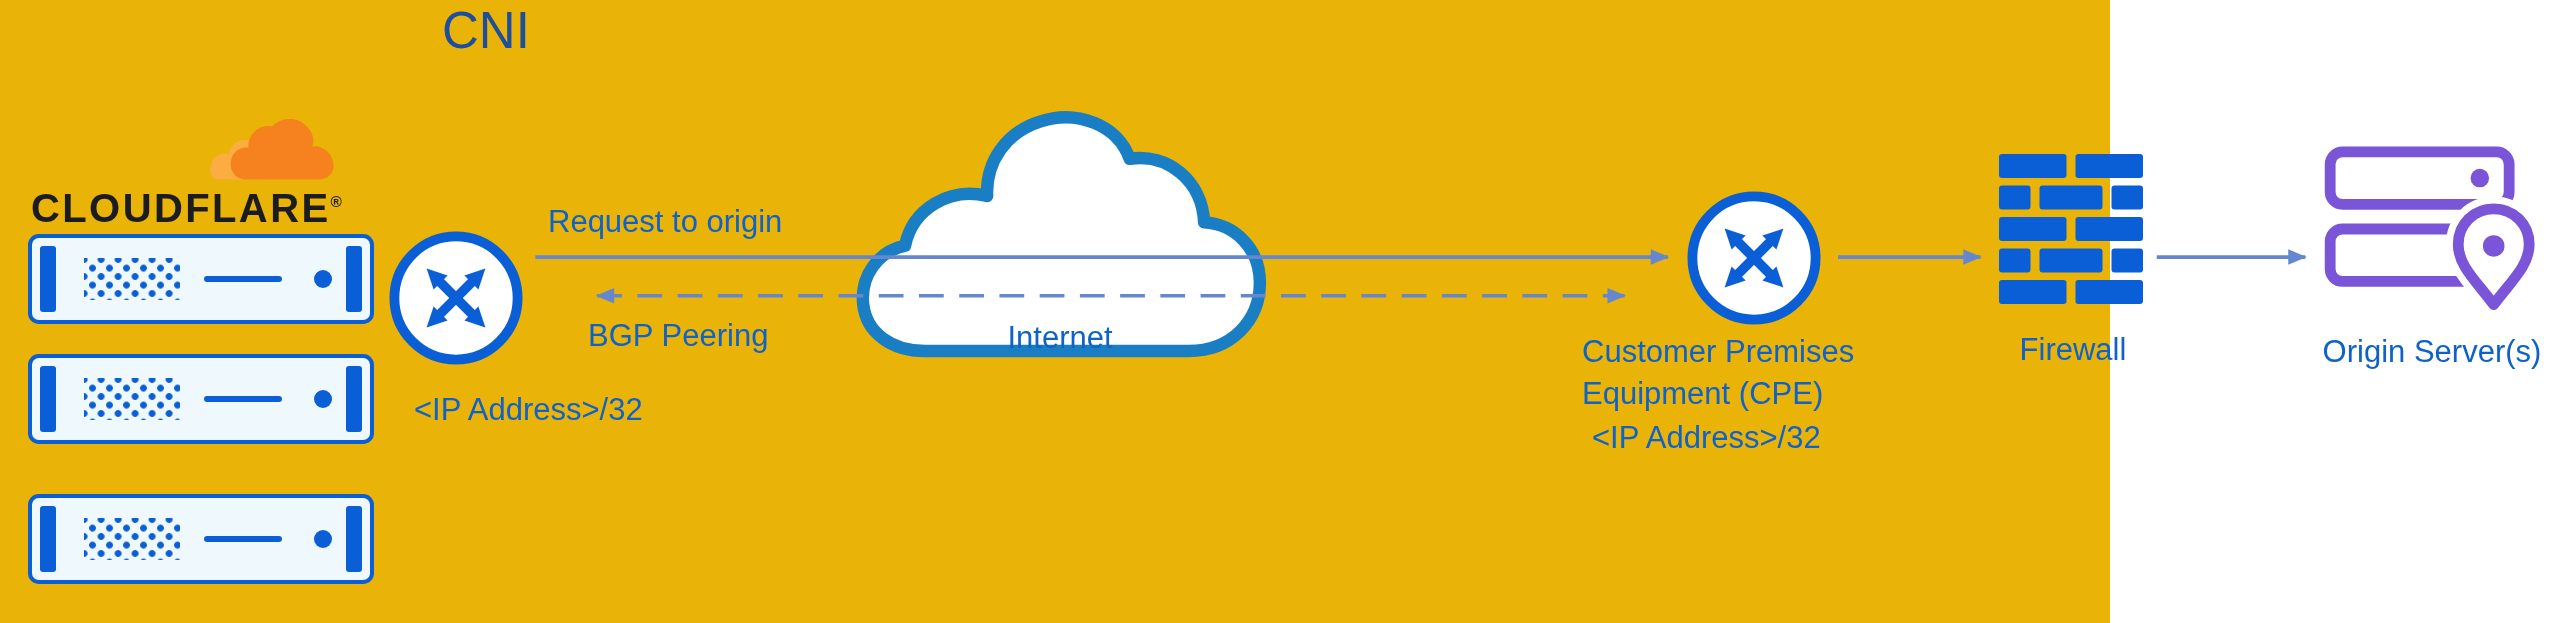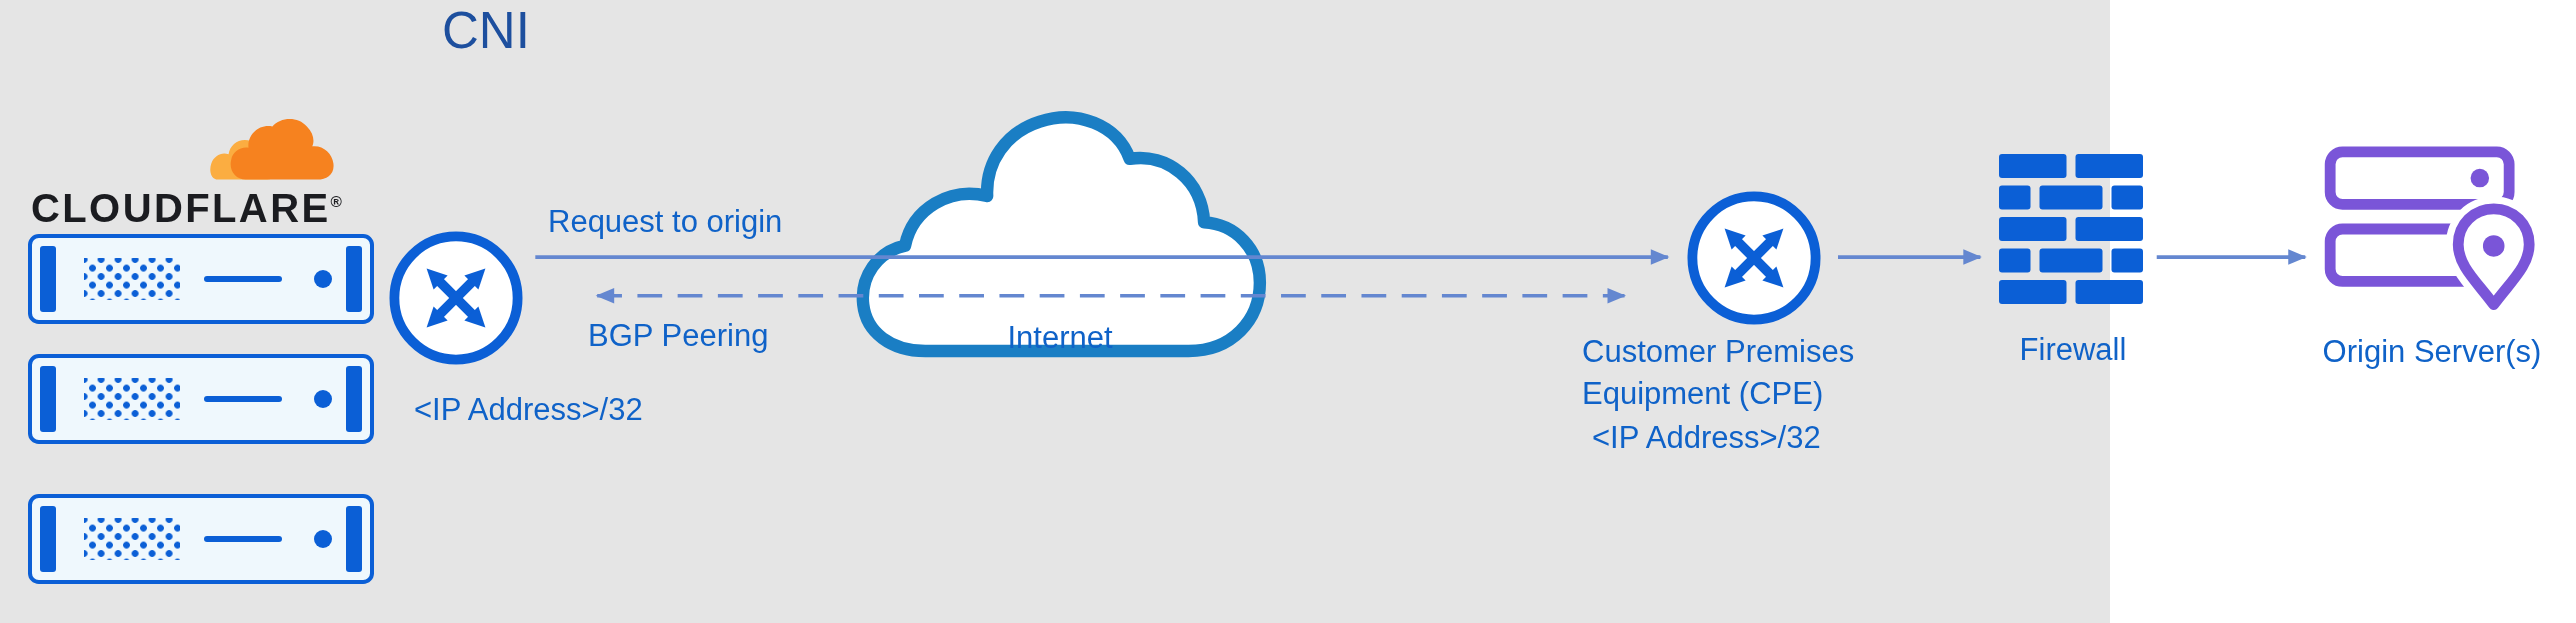--- a/index.html
+++ b/index.html
@@ -1,17 +1,17 @@
 <!DOCTYPE html>
 <html style="--primary-blue: #0b5fd6; --cloud-blue: #1a7ec4; --label-blue: #0f62c8; --title-blue: #1d4f9e; --arrow-blue: #6487d0; --accent-purple: #7a55d8; --orange: #f6821f; --orange-light: #fbad41; --wordmark-dark: #1b1c20; --server-fill: #eff8fd;font-size:12.4px"><head>
 <meta charset="utf-8">
 <style>
   html,body{margin:0;padding:0;background:#ffffff;}
   body{width:2576px;height:624px;overflow:hidden;}
-  .stage{position:relative;width:2110px;height:624px;background:#e5e5e5;}
+  .stage{position:relative;width:2110px;height:624px;background:#eab308;}
   .canvas{position:relative;width:1288px;height:312px;transform:scale(2);transform-origin:0 0;
           font-family:"Liberation Sans",sans-serif;}
   .abs{position:absolute;}
 
   
   #cni-title{left:221px;top:0.8px;font-size:25.5px;font-weight:500;color:var(--title-blue,#1d4f9e);}
 
   
   #cf-logo{left:15.5px;top:59px;width:183px;height:56px;}
   #cf-logo-cloud{position:absolute;left:87px;top:0;width:73px;height:35px;}

